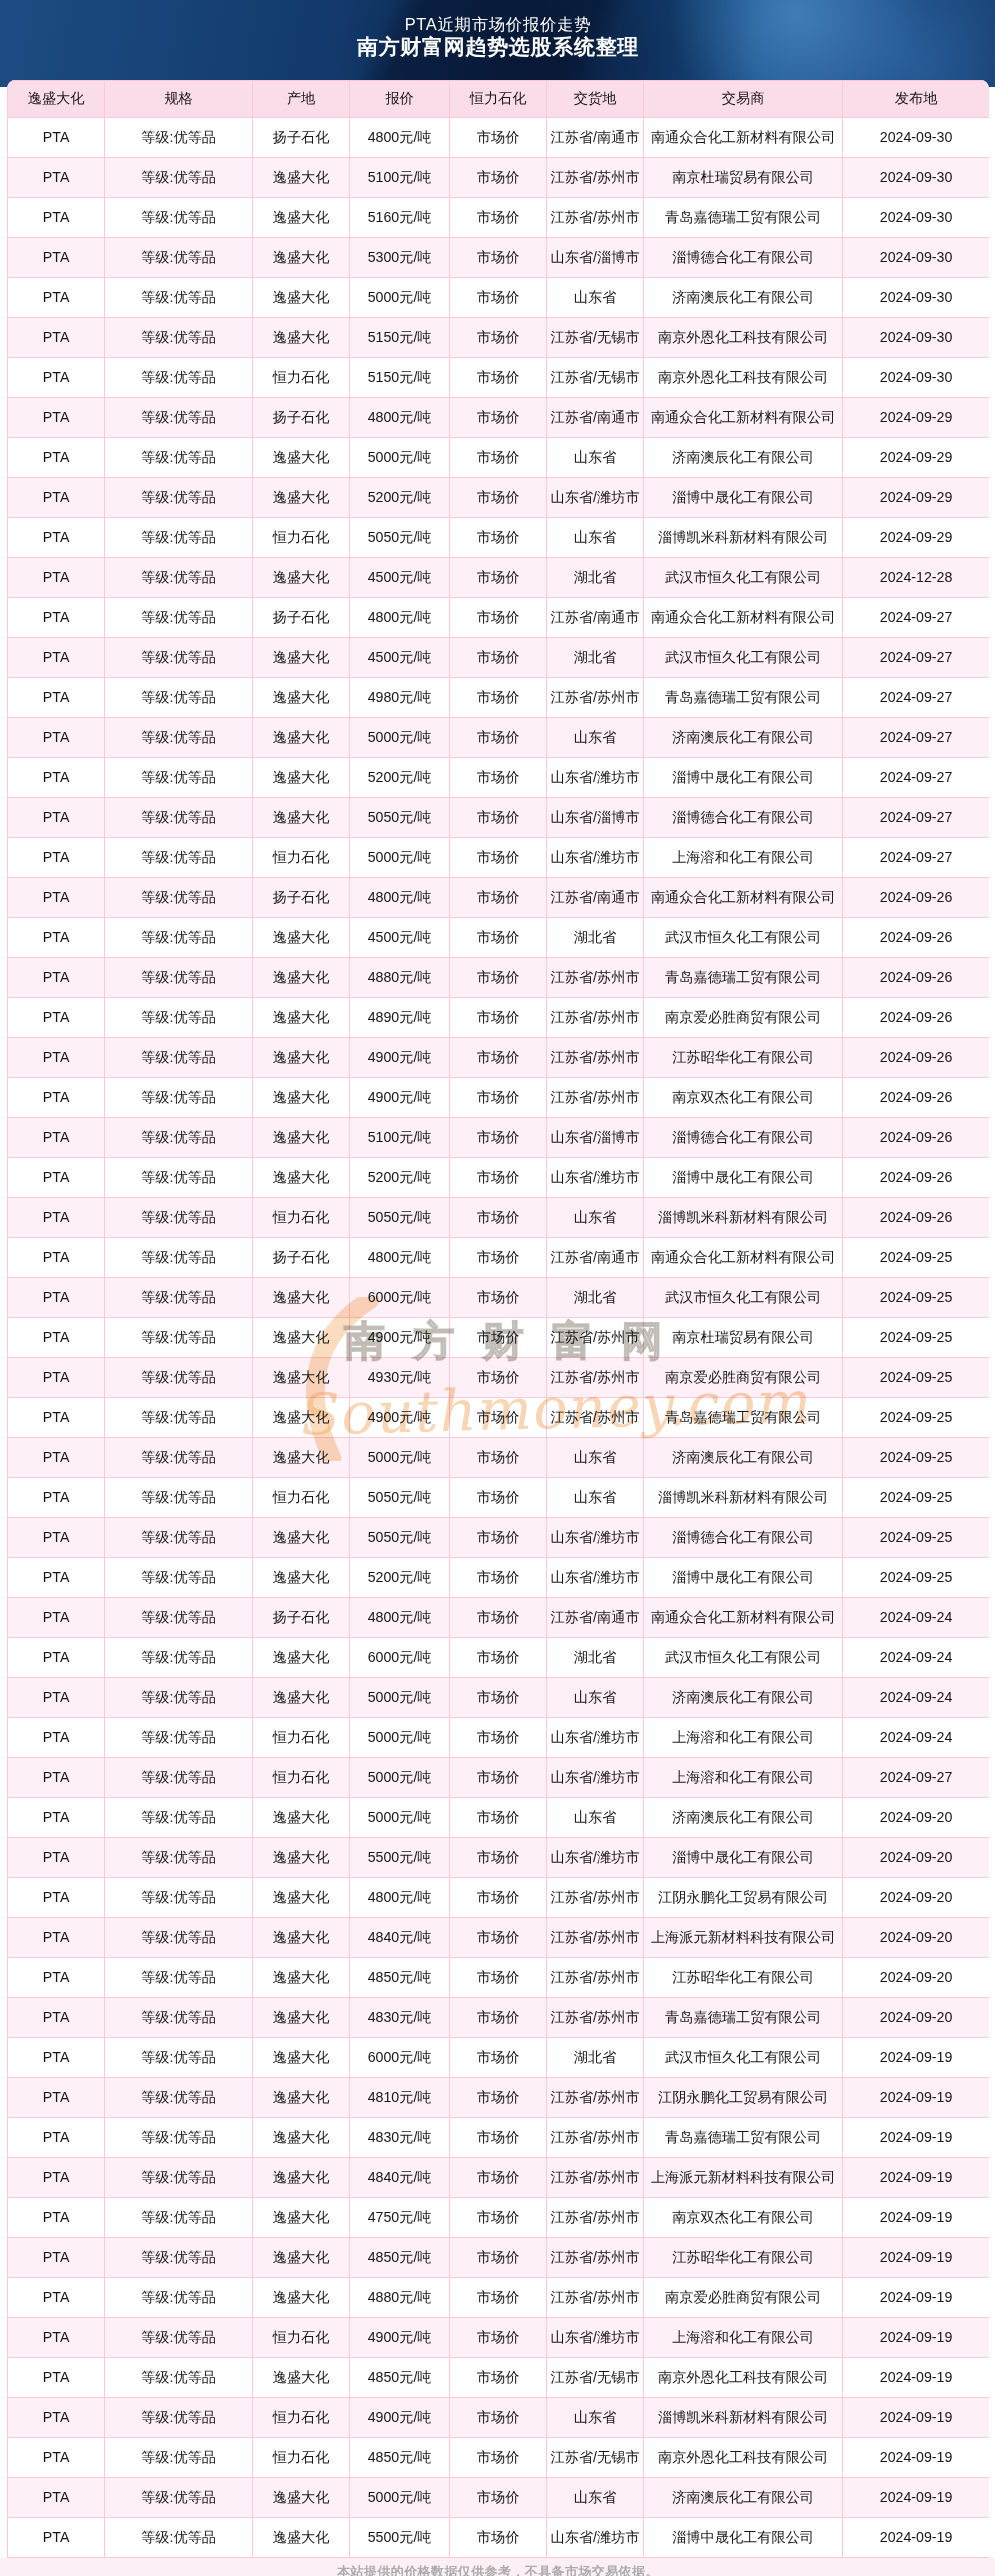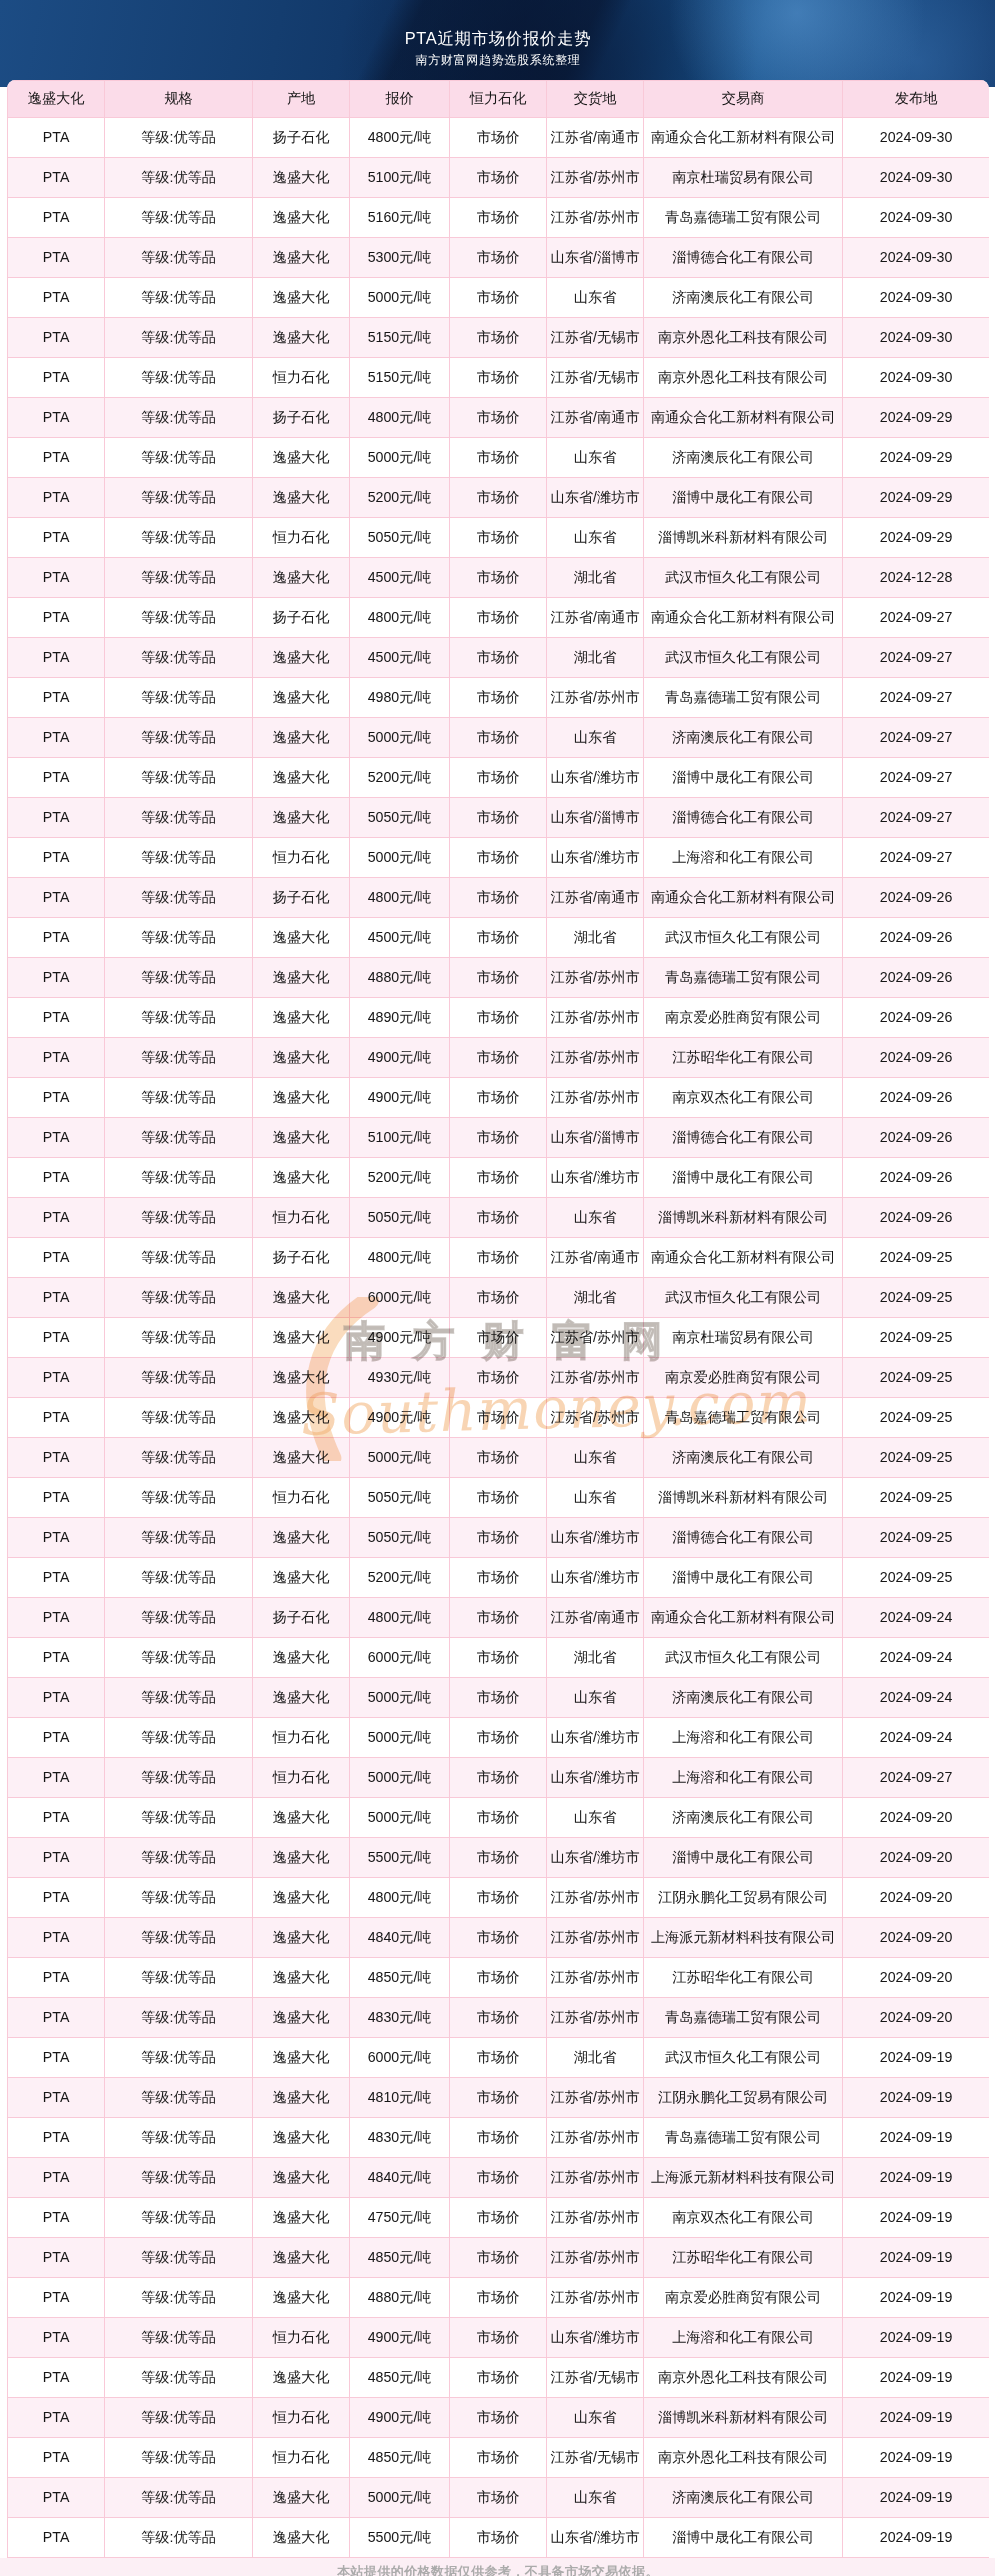--- a/index.html
+++ b/index.html
@@ -18,22 +18,22 @@
     background:
       radial-gradient(circle at 80% 15%, rgba(96,158,216,0.55), rgba(96,158,216,0) 16%),
       radial-gradient(circle at 92% 70%, rgba(70,130,195,0.45), rgba(70,130,195,0) 20%),
       radial-gradient(circle at 55% 85%, rgba(8,22,50,0.75), rgba(8,22,50,0) 38%),
       linear-gradient(115deg, transparent 38%, rgba(6,18,42,0.55) 41%, rgba(6,18,42,0.55) 58%, transparent 61%),
       linear-gradient(100deg,#1c4c84 0%, #143d6f 28%, #0d2e5c 52%, #175089 76%, #0d3264 100%);
   }
   .banner-title,.banner-subtitle{
     text-align:center;color:#ffffff;letter-spacing:0.7px;
   }
-  .banner-title{padding-top:28px;font-size:16.4px;line-height:21.3px;font-weight:500;}
-  .banner-subtitle{font-size:12px;line-height:23px;font-weight:400;}
+  .banner-title{padding-top:14px;font-size:16.4px;line-height:21.3px;font-weight:500;}
+  .banner-subtitle{font-size:21px;line-height:23px;font-weight:700;}
 
   
   .table-wrap{
     position:relative;
     margin:-7.1px 7.1px 0 7.1px;
     border-radius:8.5px 8.5px 0 0;
     overflow:hidden;
     background:#ffffff;
     z-index:1;
   }

